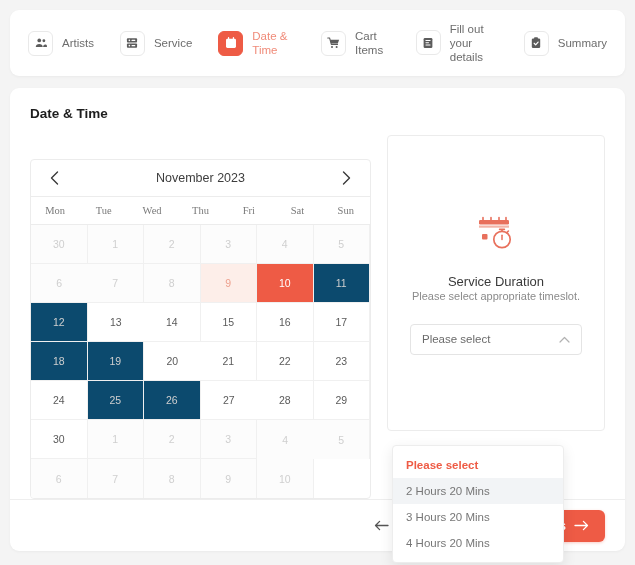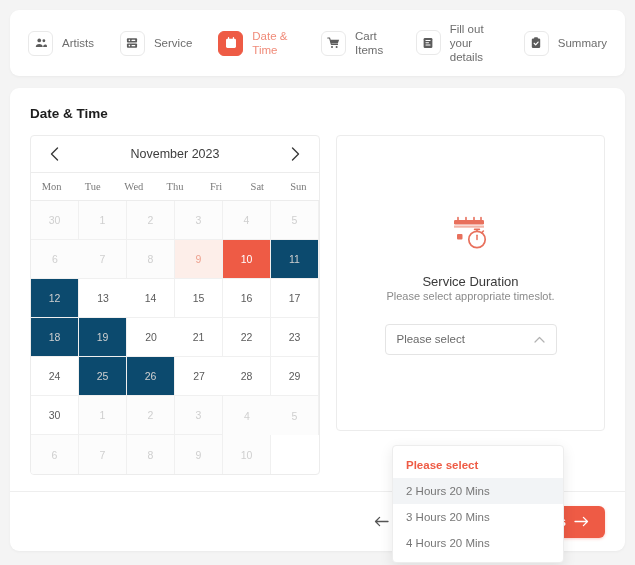--- a/index.html
+++ b/index.html
@@ -85,25 +85,26 @@
     margin-bottom: 14px;
   }
   .panels {
     display: flex;
     gap: 16px;
     align-items: flex-start;
   }
 
   
   .calendar {
-    width: 290px;
+    width: 341px;
     border: 1px solid #ececec;
     border-radius: 4px;
     overflow: hidden;
     flex: none;
+    margin-top: 24px;
   }
   .cal-head {
     display: flex;
     align-items: center;
     justify-content: space-between;
     height: 37px;
     padding: 0 14px;
     border-bottom: 1px solid #ececec;
   }
   .cal-nav {

